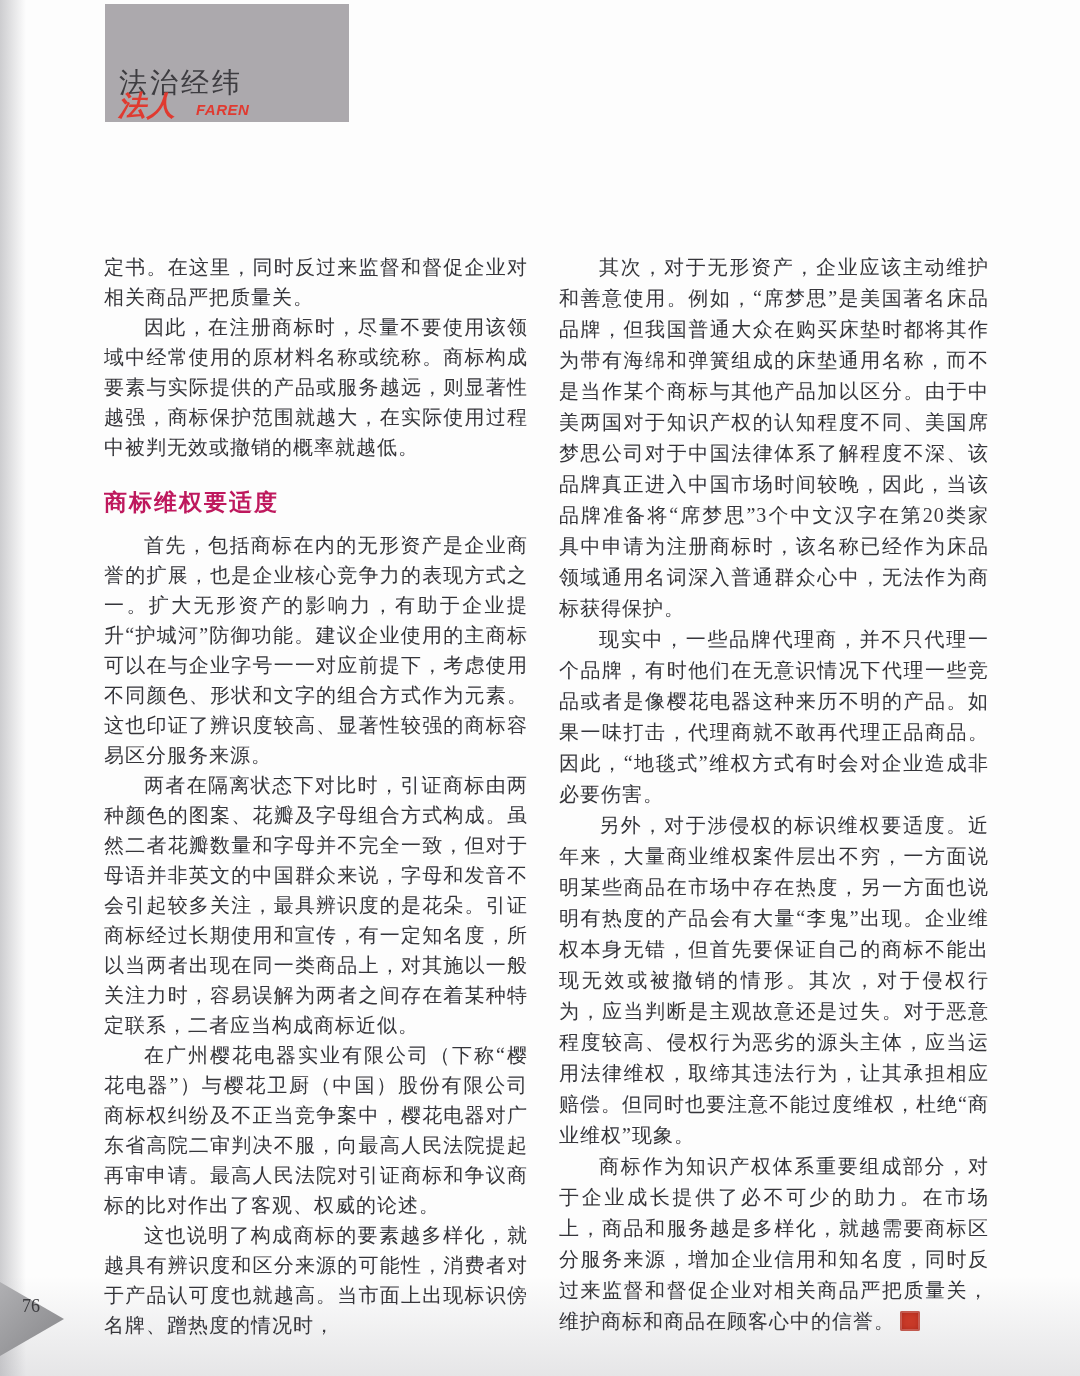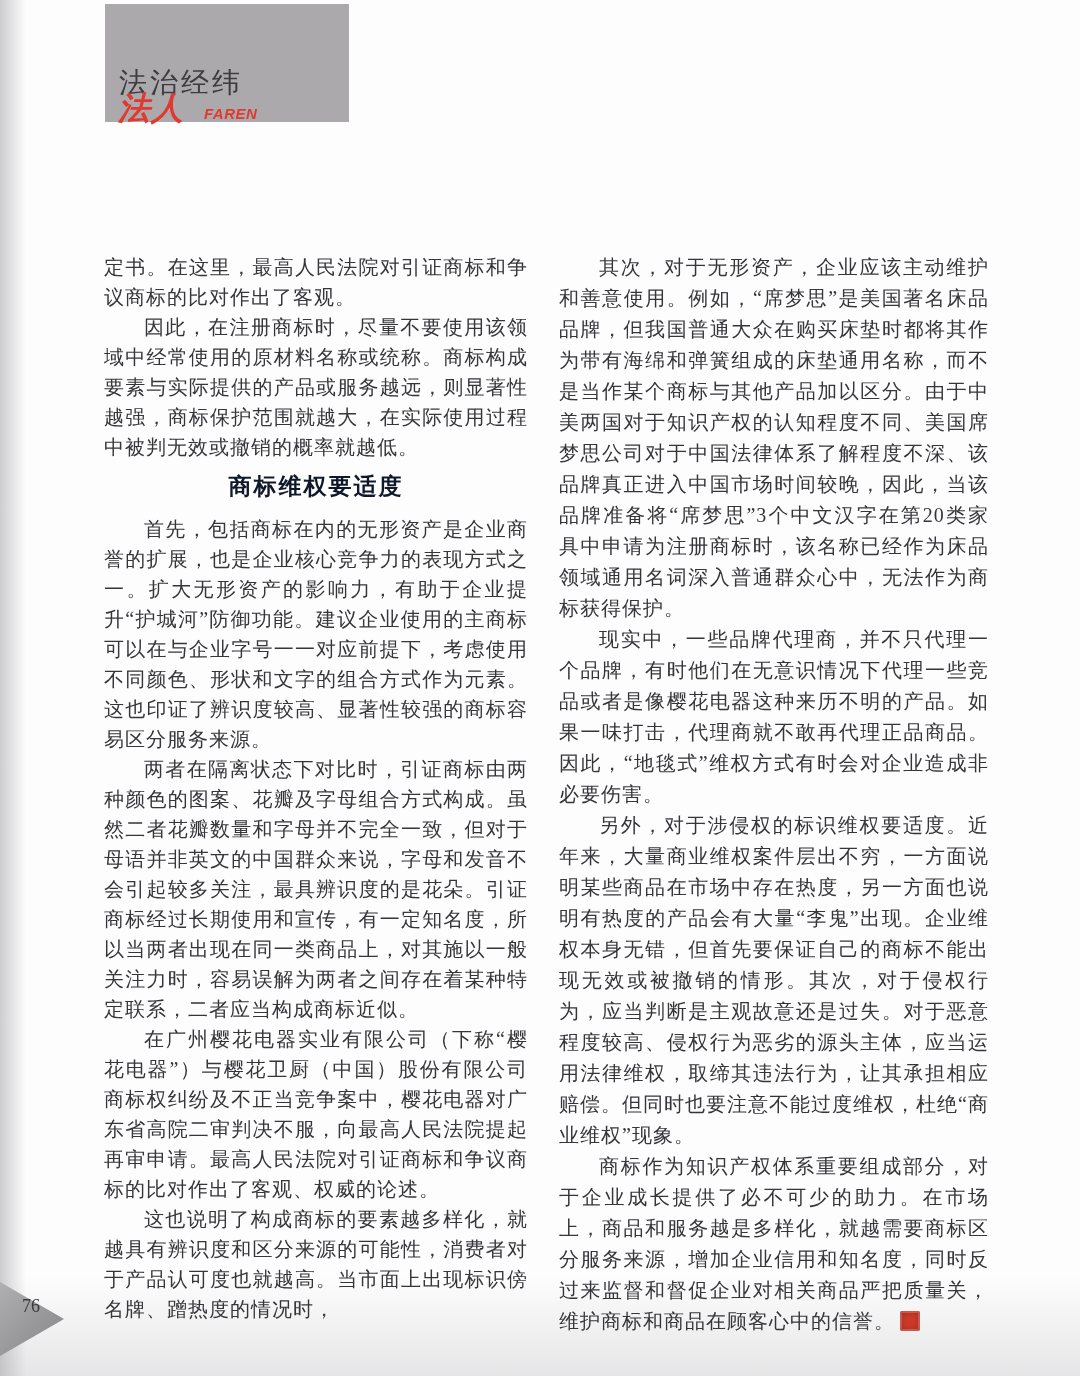--- a/index.html
+++ b/index.html
@@ -30,38 +30,38 @@
     position:absolute;left:14px;top:60px;
     font-family:"Liberation Sans","DejaVu Sans",sans-serif;
     font-size:28px;color:#3d3c40;letter-spacing:3px;
   }
   .logo{
     position:absolute;left:13px;top:88px;
     font-family:"Liberation Sans","DejaVu Sans",sans-serif;
     font-style:italic;font-weight:bold;color:var(--accent,#e03a30);
     white-space:nowrap;line-height:1;
   }
-  .logo-cn{font-size:32px;letter-spacing:1px;}
+  .logo-cn{font-size:28px;letter-spacing:1px;}
   .logo-en{font-size:15px;letter-spacing:0.5px;margin-left:20px;}
   
   .col{
     position:absolute;top:252px;
     font-size:20px;color:#35353a;
     text-align:justify;text-justify:inter-ideograph;
     letter-spacing:1px;
   }
   .col-left{left:104px;width:424px;line-height:30px;}
   .col-right{left:559px;width:430px;line-height:31px;}
   .col p{margin:0;text-indent:2em;}
   .col p.cont{text-indent:0;}
   .heading{
-    margin:8px 0 12px 0;
-    text-align:center;text-indent:0;
+    margin:24px 0 12px 0;
+    text-align:left;text-indent:0;
     font-family:"Liberation Sans","DejaVu Sans",sans-serif;
-    font-size:23px;line-height:32px;font-weight:bold;color:#0f172a;
+    font-size:23px;line-height:32px;font-weight:bold;color:#be185d;
     letter-spacing:2px;
   }
   .seal{
     display:inline-block;width:20px;height:20px;
     margin-left:5px;vertical-align:-3px;
     background:var(--seal-red,#c93a28);
     box-shadow:inset 0 0 0 2px rgba(255,255,255,.22), inset 0 0 6px rgba(120,10,5,.6);
     border-radius:2px;
   }
   
@@ -85,21 +85,21 @@
   <div class="edge-bottom"></div>
 
   <div class="header-box">
     <div class="section-label">法治经纬</div>
     <div class="logo">
       <span class="logo-cn">法人</span><span class="logo-en">FAREN</span>
     </div>
   </div>
 
   <div class="col col-left">
-    <p class="cont">定书。在这里，最高人民法院对引证商标和争议商标的比对作出了客观。</p>
+    <p class="cont">定书。在这里，同时反过来监督和督促企业对相关商品严把质量关。</p>
     <p>因此，在注册商标时，尽量不要使用该领域中经常使用的原材料名称或统称。商标构成要素与实际提供的产品或服务越远，则显著性越强，商标保护范围就越大，在实际使用过程中被判无效或撤销的概率就越低。</p>
     <h2 class="heading">商标维权要适度</h2>
     <p>首先，包括商标在内的无形资产是企业商誉的扩展，也是企业核心竞争力的表现方式之一。扩大无形资产的影响力，有助于企业提升“护城河”防御功能。建议企业使用的主商标可以在与企业字号一一对应前提下，考虑使用不同颜色、形状和文字的组合方式作为元素。这也印证了辨识度较高、显著性较强的商标容易区分服务来源。</p>
     <p>两者在隔离状态下对比时，引证商标由两种颜色的图案、花瓣及字母组合方式构成。虽然二者花瓣数量和字母并不完全一致，但对于母语并非英文的中国群众来说，字母和发音不会引起较多关注，最具辨识度的是花朵。引证商标经过长期使用和宣传，有一定知名度，所以当两者出现在同一类商品上，对其施以一般关注力时，容易误解为两者之间存在着某种特定联系，二者应当构成商标近似。</p>
     <p>在广州樱花电器实业有限公司（下称“樱花电器”）与樱花卫厨（中国）股份有限公司商标权纠纷及不正当竞争案中，樱花电器对广东省高院二审判决不服，向最高人民法院提起再审申请。最高人民法院对引证商标和争议商标的比对作出了客观、权威的论述。</p>
     <p>这也说明了构成商标的要素越多样化，就越具有辨识度和区分来源的可能性，消费者对于产品认可度也就越高。当市面上出现标识傍名牌、蹭热度的情况时，</p>
   </div>
 
   <div class="col col-right">
     <p>其次，对于无形资产，企业应该主动维护和善意使用。例如，“席梦思”是美国著名床品品牌，但我国普通大众在购买床垫时都将其作为带有海绵和弹簧组成的床垫通用名称，而不是当作某个商标与其他产品加以区分。由于中美两国对于知识产权的认知程度不同、美国席梦思公司对于中国法律体系了解程度不深、该品牌真正进入中国市场时间较晚，因此，当该品牌准备将“席梦思”3个中文汉字在第20类家具中申请为注册商标时，该名称已经作为床品领域通用名词深入普通群众心中，无法作为商标获得保护。</p>

